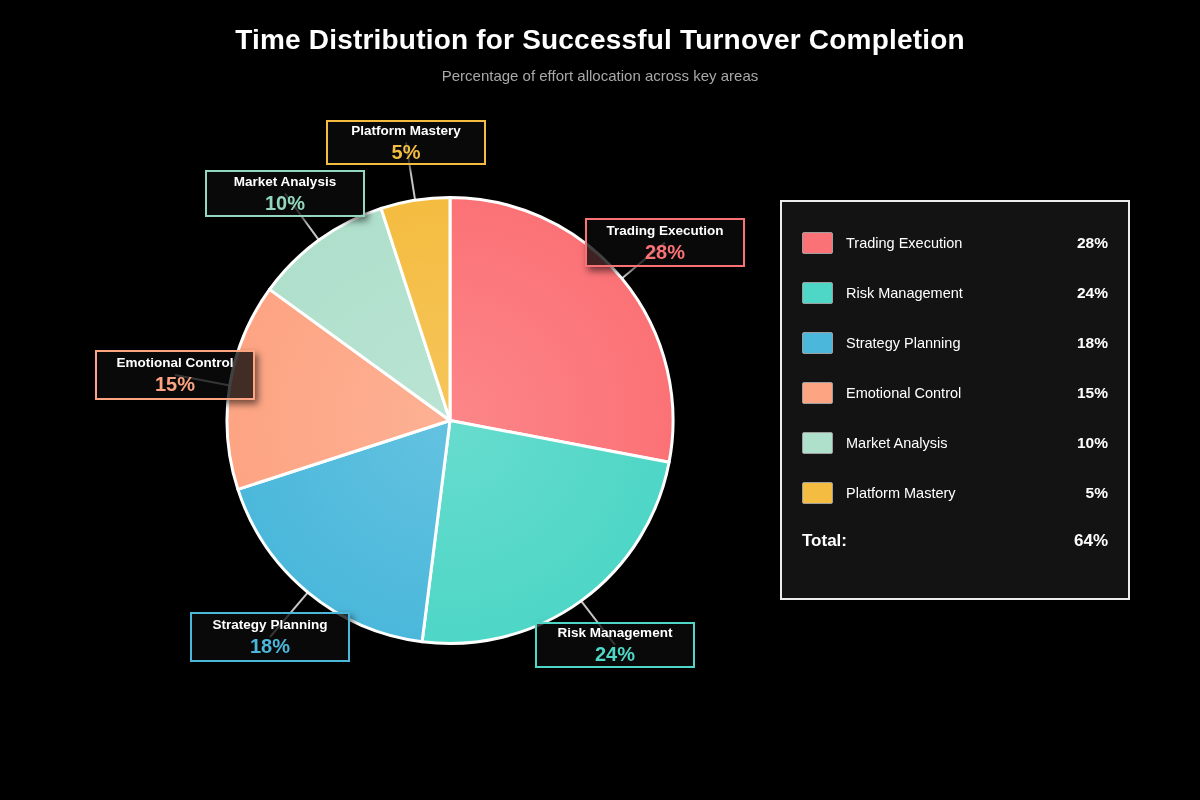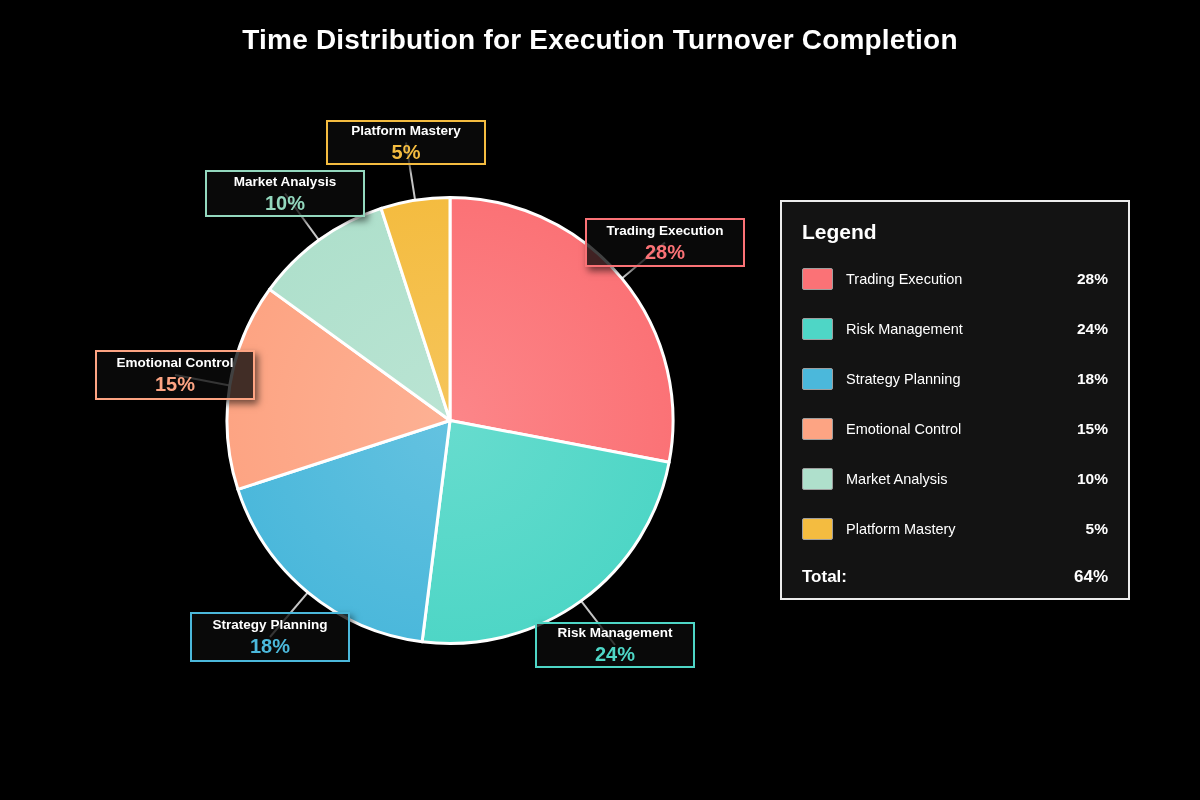--- a/index.html
+++ b/index.html
@@ -51,21 +51,22 @@
     display: flex; justify-content: space-between; align-items: center;
     margin-top: 13px; color: #ffffff; font-size: 17px; font-weight: bold;
   }
 </style>
 </head>
 <body>
 
 <div class="stage">
 
   <div class="header">
-    <h1>Time Distribution for Execution Turnover Completion</h1>
+    <h1>Time Distribution for Successful Turnover Completion</h1>
+    <div class="subtitle">Percentage of effort allocation across key areas</div>
   </div>
 
   <svg id="pie-svg" width="1200" height="800">
     <defs id="pie-defs">
         <radialGradient id="g0" gradientUnits="userSpaceOnUse" cx="450" cy="420.5" r="223">
           <stop offset="0%" stop-color="rgb(252,134,137)"></stop>
           <stop offset="100%" stop-color="#FB7276"></stop>
         </radialGradient>
         <radialGradient id="g1" gradientUnits="userSpaceOnUse" cx="450" cy="420.5" r="223">
           <stop offset="0%" stop-color="rgb(103,220,206)"></stop>
@@ -130,21 +131,20 @@
     <div class="callout-label">Strategy Planning</div>
     <div class="callout-pct" style="color: rgb(75, 184, 219);">18%</div>
   </div>
 
   <div class="callout" style="left: 535px; top: 622px; width: 160px; height: 46px; border-color: rgb(78, 214, 198);">
     <div class="callout-label">Risk Management</div>
     <div class="callout-pct" style="color: rgb(78, 214, 198);">24%</div>
   </div>
 
   <div class="legend-panel">
-    <div class="legend-title">Legend</div>
 
     <div class="legend-item">
       <span class="swatch" style="background-color: rgb(251, 114, 118);"></span>
       <span class="legend-label">Trading Execution</span>
       <span class="legend-value">28%</span>
     </div>
     <div class="legend-item">
       <span class="swatch" style="background-color: rgb(78, 214, 198);"></span>
       <span class="legend-label">Risk Management</span>
       <span class="legend-value">24%</span>

